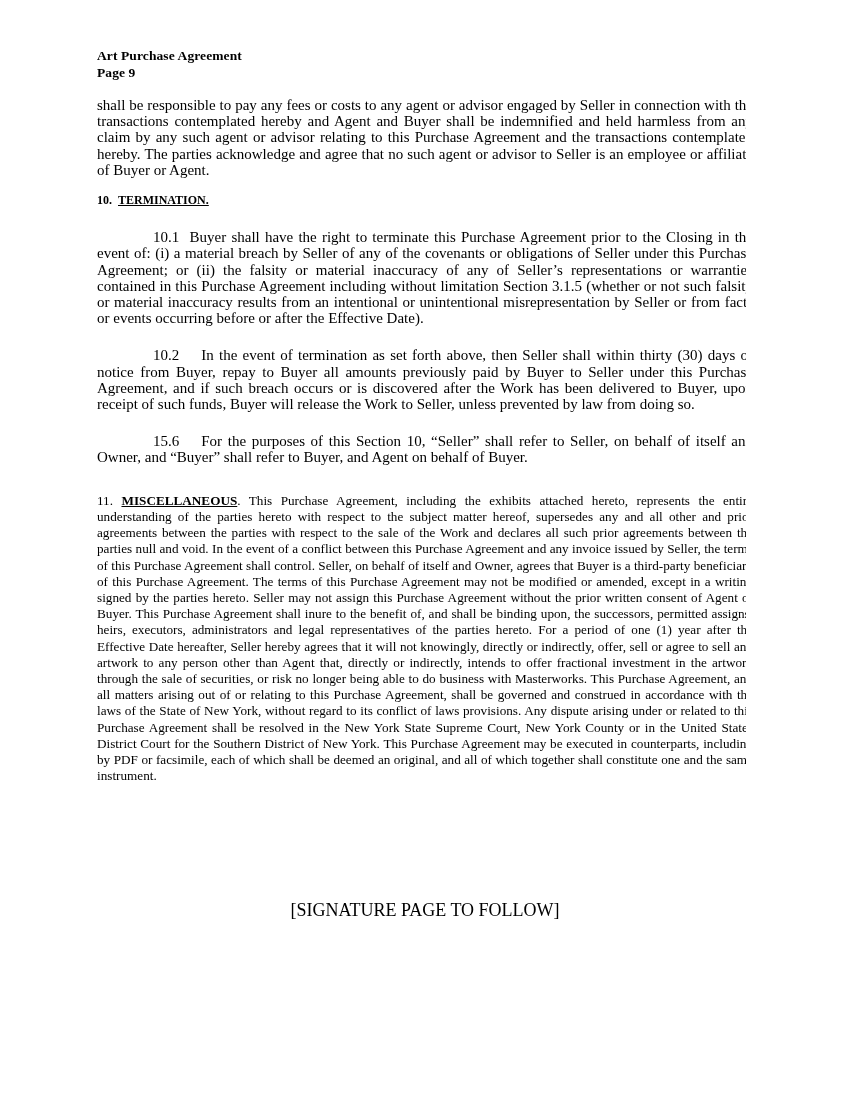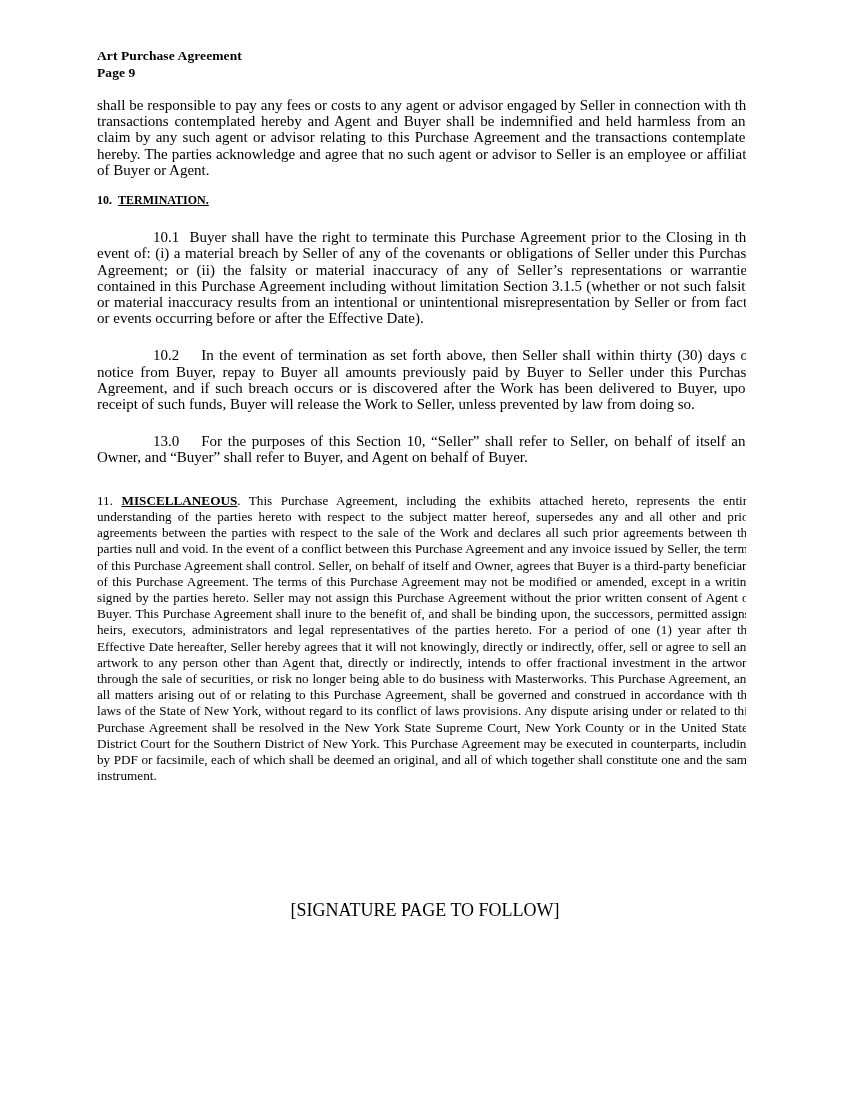--- a/index.html
+++ b/index.html
@@ -93,21 +93,21 @@
     <div class="gap-md"></div>
 
     <p class="body-block indent-para"><span class="num-inline">10.1</span><span>&nbsp;&nbsp;</span><span>Buyer shall have the right to terminate this Purchase Agreement prior to the Closing in the event of: (i) a material breach by Seller of any of the covenants or obligations of Seller under this Purchase Agreement; or (ii) the falsity or material inaccuracy of any of Seller’s representations or warranties contained in this Purchase Agreement including without limitation Section 3.1.5 (whether or not such falsity or material inaccuracy results from an intentional or unintentional misrepresentation by Seller or from facts or events occurring before or after the Effective Date).</span></p>
 
     <div class="gap-md"></div>
 
     <p class="body-block indent-para"><span class="num-inline">10.2</span><span class="tab-gap"></span><span>In the event of termination as set forth above, then Seller shall within thirty (30) days of notice from Buyer, repay to Buyer all amounts previously paid by Buyer to Seller under this Purchase Agreement, and if such breach occurs or is discovered after the Work has been delivered to Buyer, upon receipt of such funds, Buyer will release the Work to Seller, unless prevented by law from doing so.</span></p>
 
     <div class="gap-md"></div>
 
-    <p class="body-block indent-para"><span class="num-inline">13.0</span><span class="tab-gap"></span><span>For the purposes of this Section 10, “Seller” shall refer to Seller, on behalf of itself and Owner, and “Buyer” shall refer to Buyer, and Agent on behalf of Buyer.</span></p>
+    <p class="body-block indent-para"><span class="num-inline">15.6</span><span class="tab-gap"></span><span>For the purposes of this Section 10, “Seller” shall refer to Seller, on behalf of itself and Owner, and “Buyer” shall refer to Buyer, and Agent on behalf of Buyer.</span></p>
 
     <div class="gap-md"></div>
 
     <p class="para-11"><span class="lead-num">11.</span><span>&nbsp;</span><span class="lead-word">MISCELLANEOUS</span><span>. This Purchase Agreement, including the exhibits attached hereto, represents the entire understanding of the parties hereto with respect to the subject matter hereof, supersedes any and all other and prior agreements between the parties with respect to the sale of the Work and declares all such prior agreements between the parties null and void. In the event of a conflict between this Purchase Agreement and any invoice issued by Seller, the terms of this Purchase Agreement shall control. Seller, on behalf of itself and Owner, agrees that Buyer is a third-party beneficiary of this Purchase Agreement. The terms of this Purchase Agreement may not be modified or amended, except in a writing signed by the parties hereto. Seller may not assign this Purchase Agreement without the prior written consent of Agent or Buyer. This Purchase Agreement shall inure to the benefit of, and shall be binding upon, the successors, permitted assigns, heirs, executors, administrators and legal representatives of the parties hereto. For a period of one (1) year after the Effective Date hereafter, Seller hereby agrees that it will not knowingly, directly or indirectly, offer, sell or agree to sell any artwork to any person other than Agent that, directly or indirectly, intends to offer fractional investment in the artwork through the sale of securities, or risk no longer being able to do business with Masterworks. This Purchase Agreement, and all matters arising out of or relating to this Purchase Agreement, shall be governed and construed in accordance with the laws of the State of New York, without regard to its conflict of laws provisions. Any dispute arising under or related to this Purchase Agreement shall be resolved in the New York State Supreme Court, New York County or in the United States District Court for the Southern District of New York. This Purchase Agreement may be executed in counterparts, including by PDF or facsimile, each of which shall be deemed an original, and all of which together shall constitute one and the same instrument.</span></p>
 
   </div>
 
   <div class="sig-note">[SIGNATURE PAGE TO FOLLOW]</div>
 
 </div>

